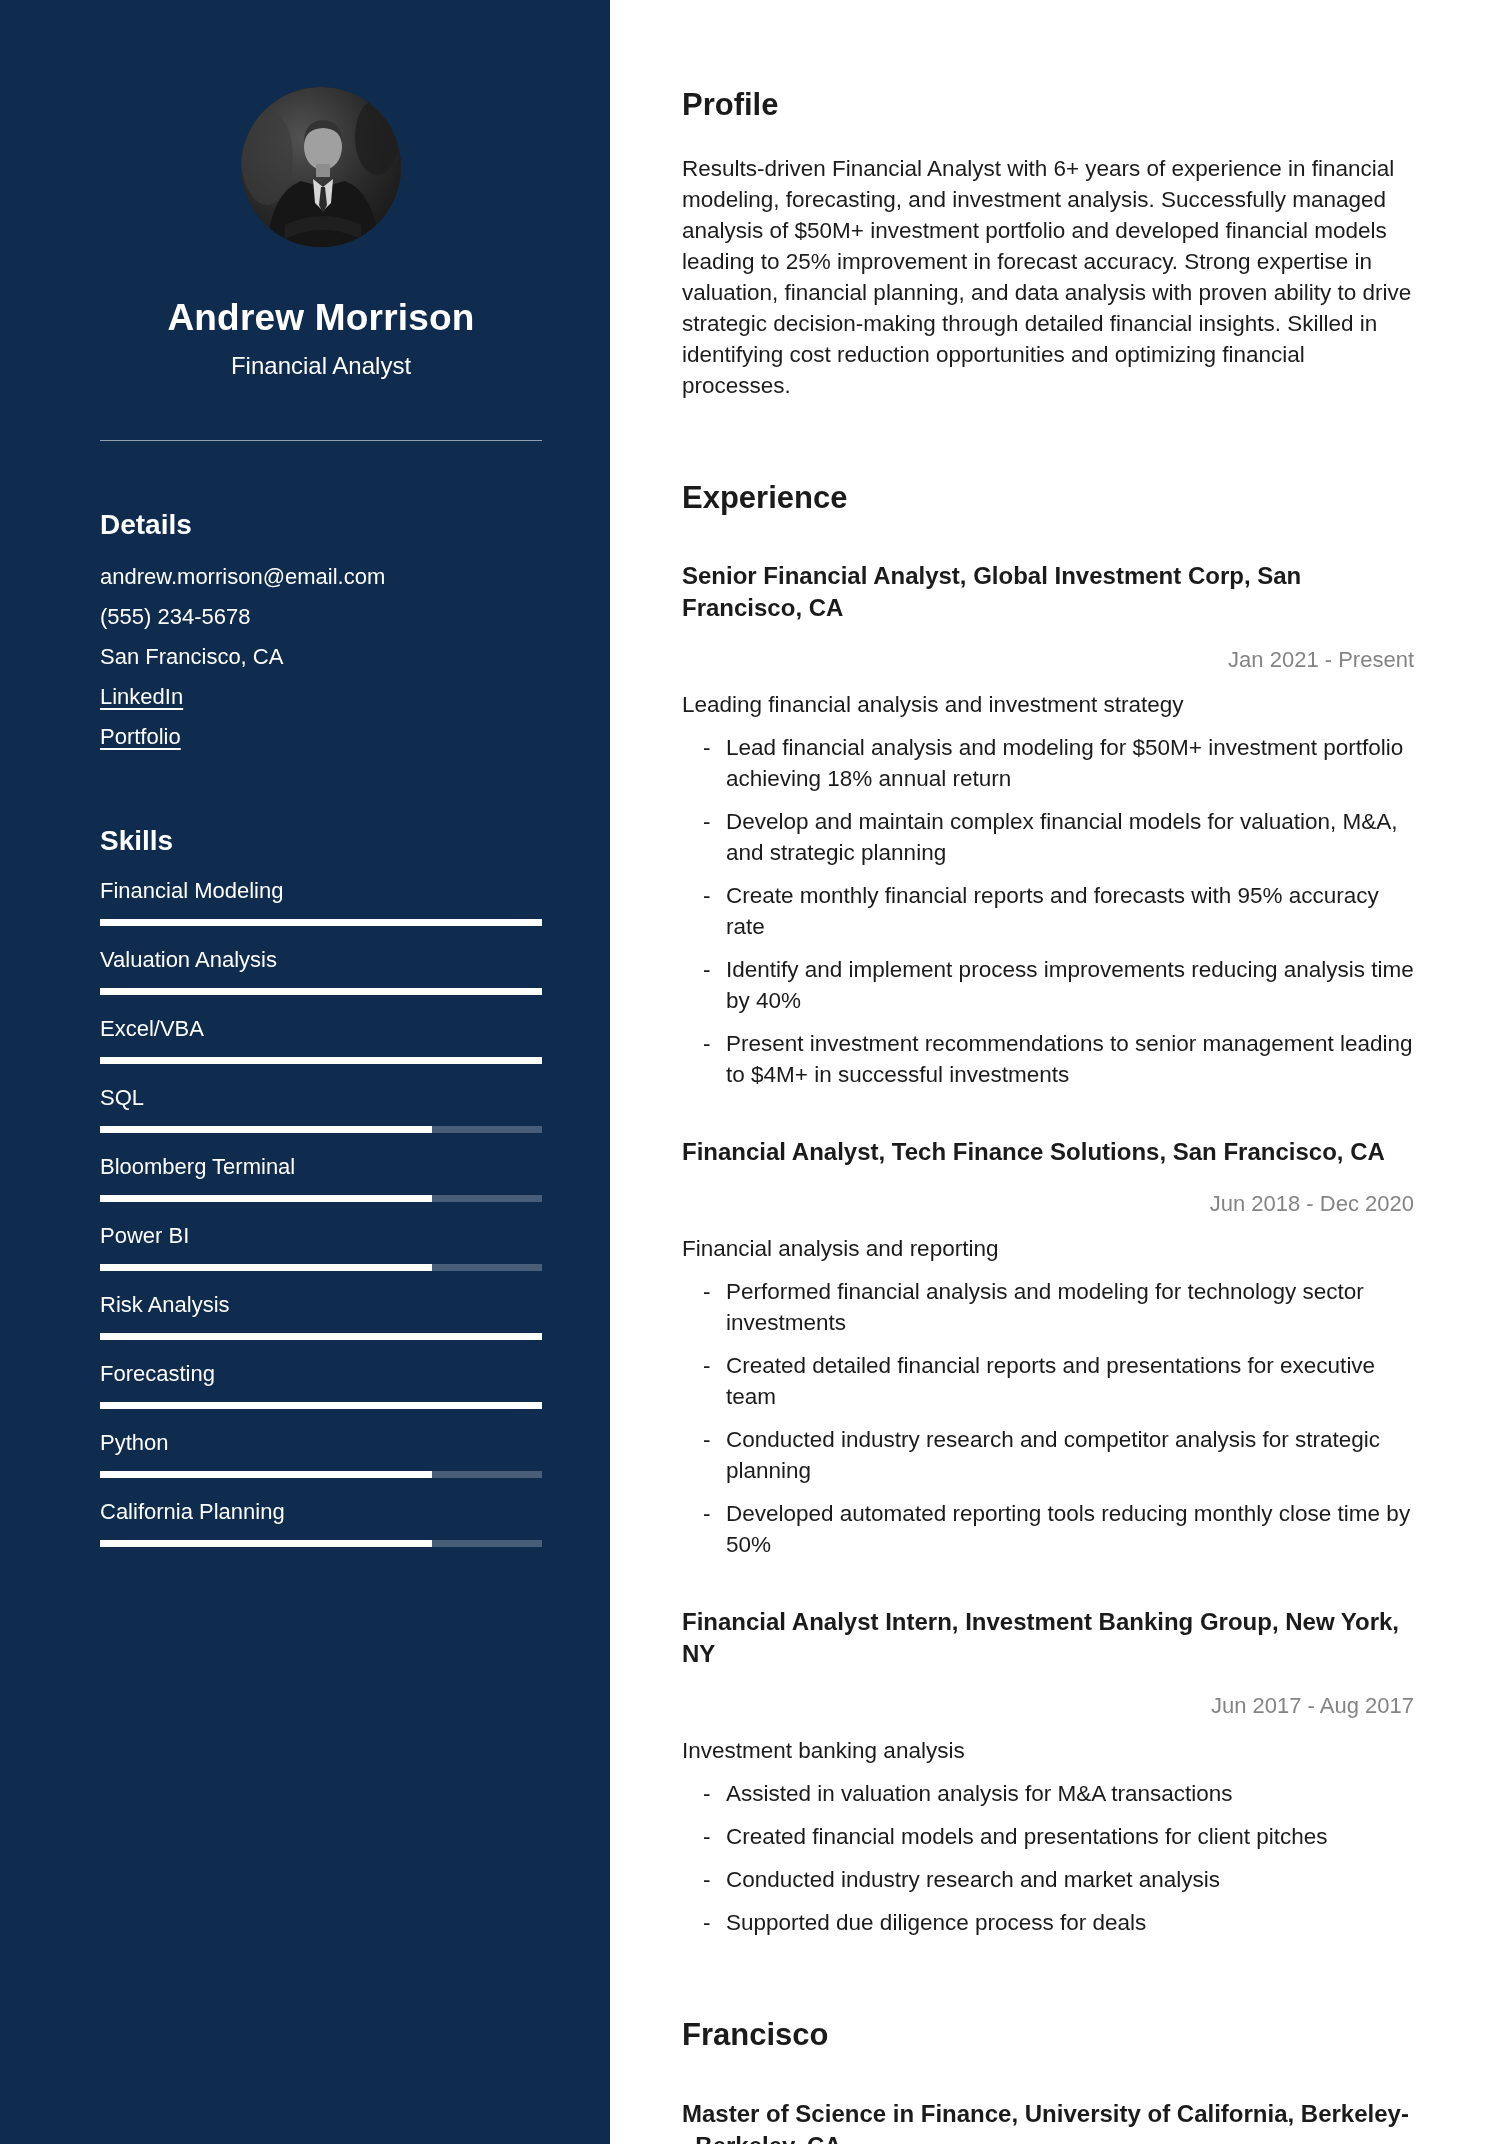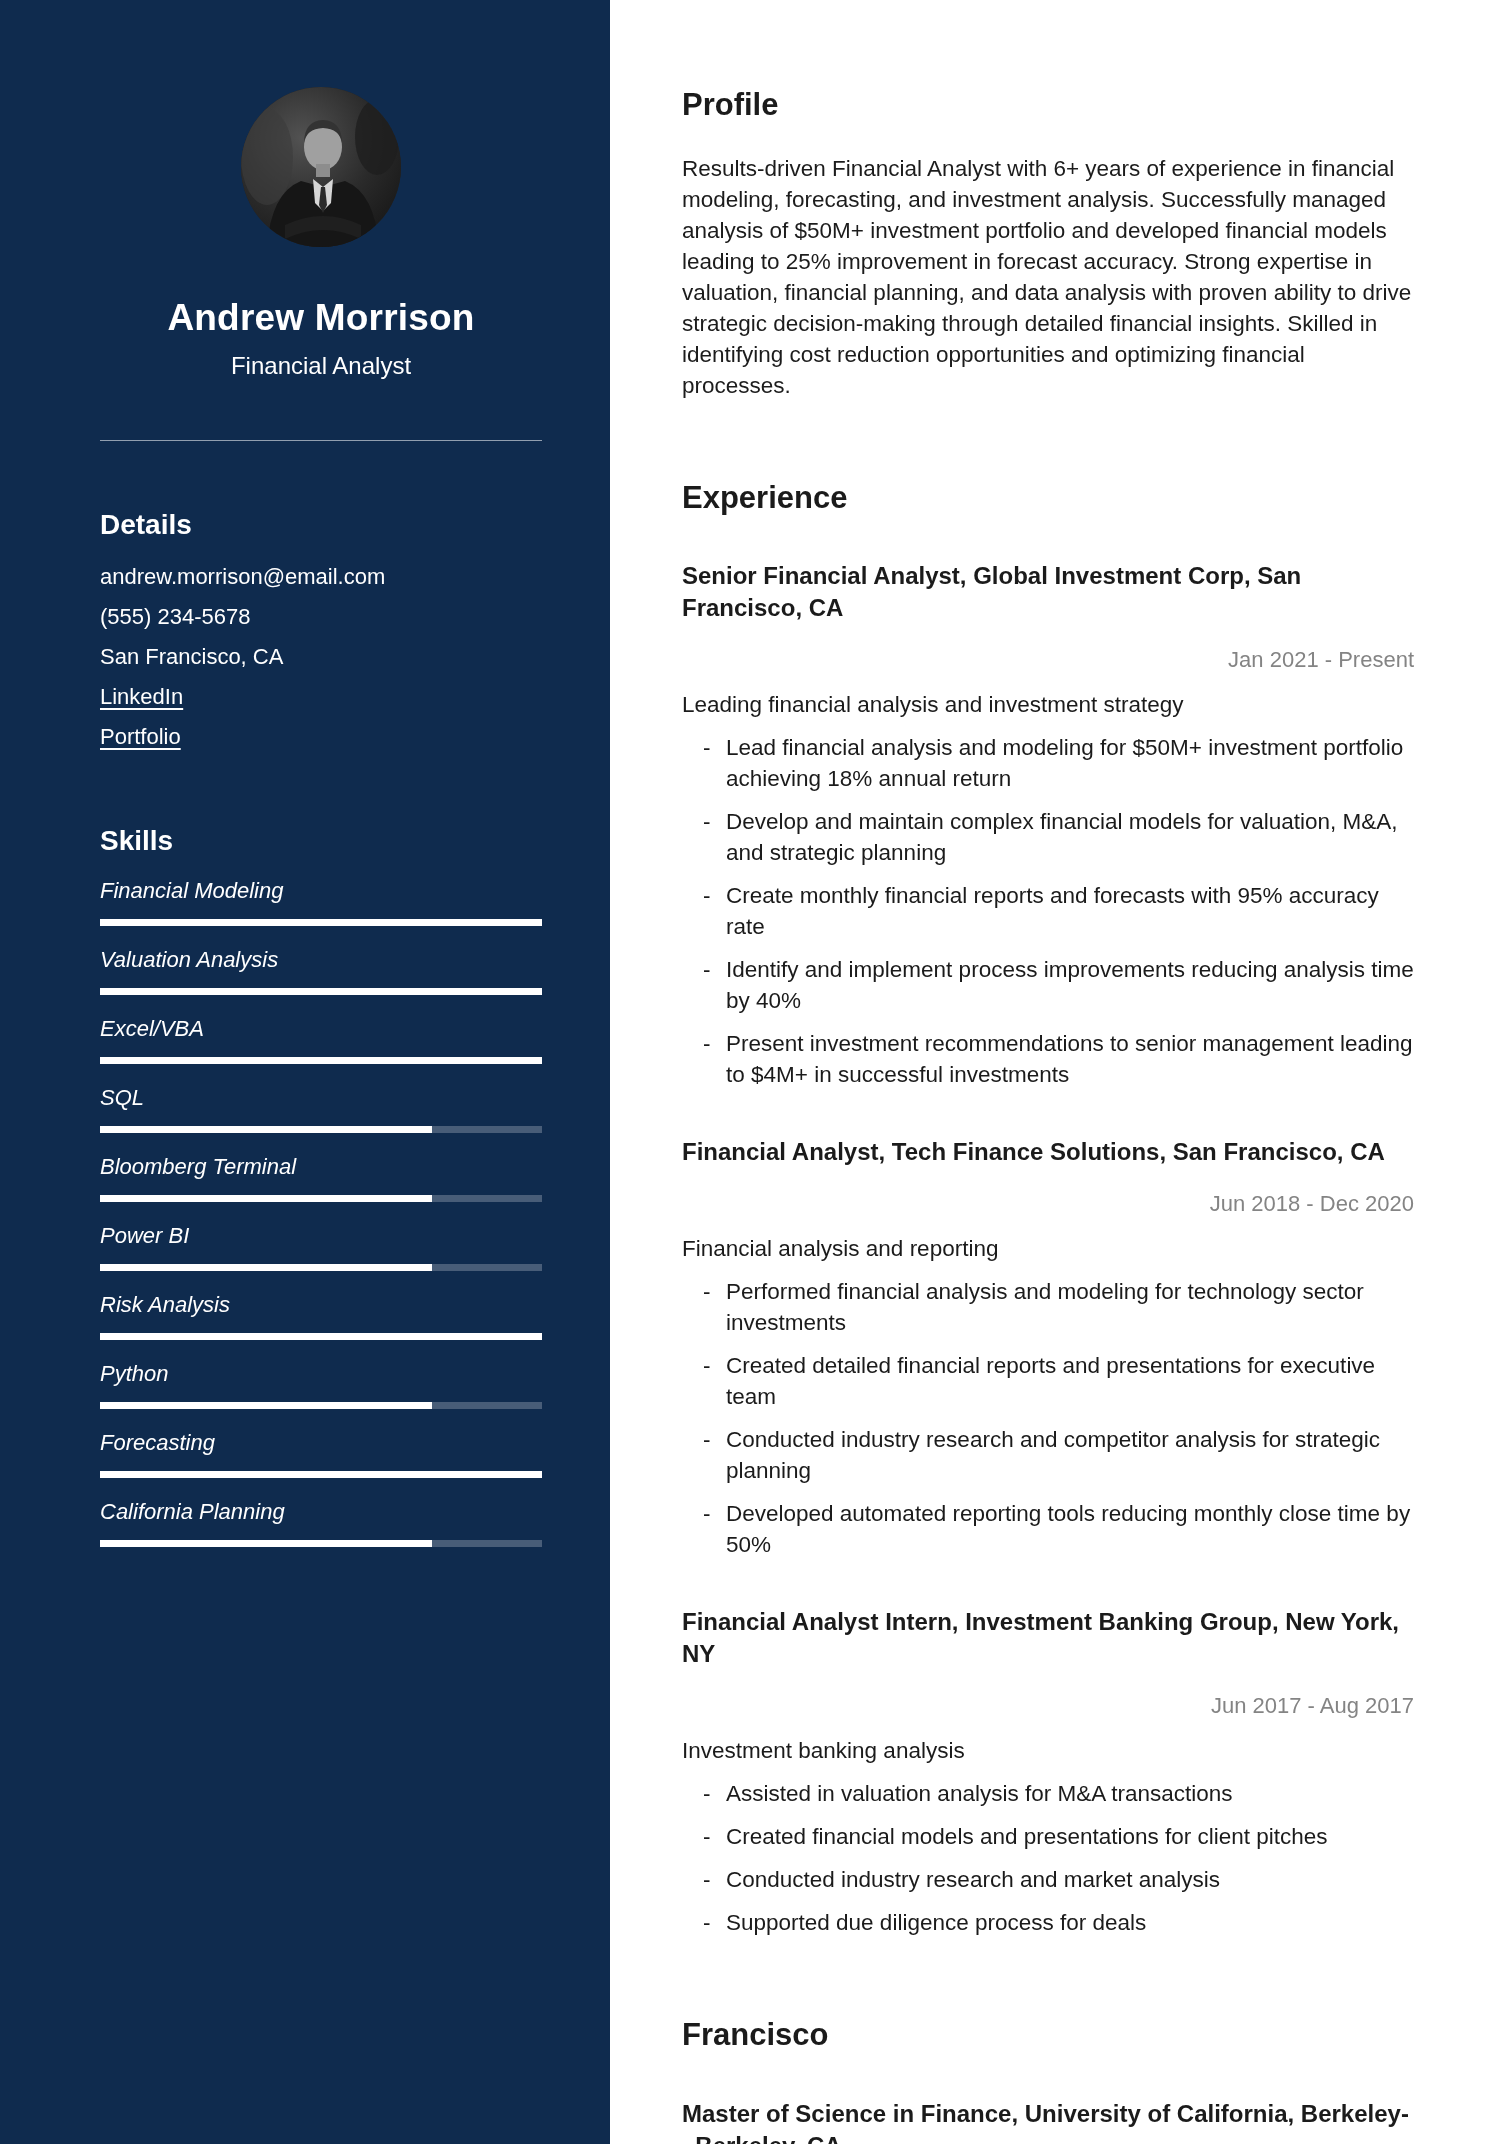--- a/index.html
+++ b/index.html
@@ -29,21 +29,21 @@
   .role { margin-top:12px; text-align:center; font-size:24px; font-weight:400; }
   .divider { margin-top:60px; border-top:1px solid rgba(255,255,255,.55); }
   .side-heading { margin-top:68px; font-size:28px; font-weight:700; }
   .details-list { margin-top:16px; }
   .detail-line { font-size:22px; line-height:40px; font-weight:400; }
   .side-link {
     display:block; color:#ffffff; font-size:22px; line-height:40px;
     text-decoration:underline; text-underline-offset:4px; width:max-content;
   }
   .skills-list { margin-top:6px; }
-  .skill { margin-top:21px;font-style:italic; }
+  .skill { margin-top:21px; }
   .skill-label { font-size:22px; line-height:26px; }
   .skill-track {
     margin-top:15px; height:7px; width:100%;
     background:rgba(255,255,255,.24);
   }
   .skill-fill { height:7px; background:#ffffff; }
   
   .main { flex:1; padding:86px 96px 40px 72px; }
   .section-heading { font-size:31px; font-weight:700; line-height:1.2; }
   .profile-text {
@@ -150,29 +150,29 @@
             <div class="skill-fill" style="width: 75%;"></div>
           </div>
       </div>
       <div class="skill">
         <div class="skill-label">Risk Analysis</div>
         <div class="skill-track">
             <div class="skill-fill" style="width: 100%;"></div>
           </div>
       </div>
       <div class="skill">
+        <div class="skill-label">Forecasting</div>
+        <div class="skill-track">
+            <div class="skill-fill" style="width: 100%;"></div>
+          </div>
+      </div>
+      <div class="skill">
         <div class="skill-label">Python</div>
         <div class="skill-track">
             <div class="skill-fill" style="width: 75%;"></div>
-          </div>
-      </div>
-      <div class="skill">
-        <div class="skill-label">Forecasting</div>
-        <div class="skill-track">
-            <div class="skill-fill" style="width: 100%;"></div>
           </div>
       </div>
       <div class="skill">
         <div class="skill-label">California Planning</div>
         <div class="skill-track">
             <div class="skill-fill" style="width: 75%;"></div>
           </div>
       </div>
     </div>
   </section>

